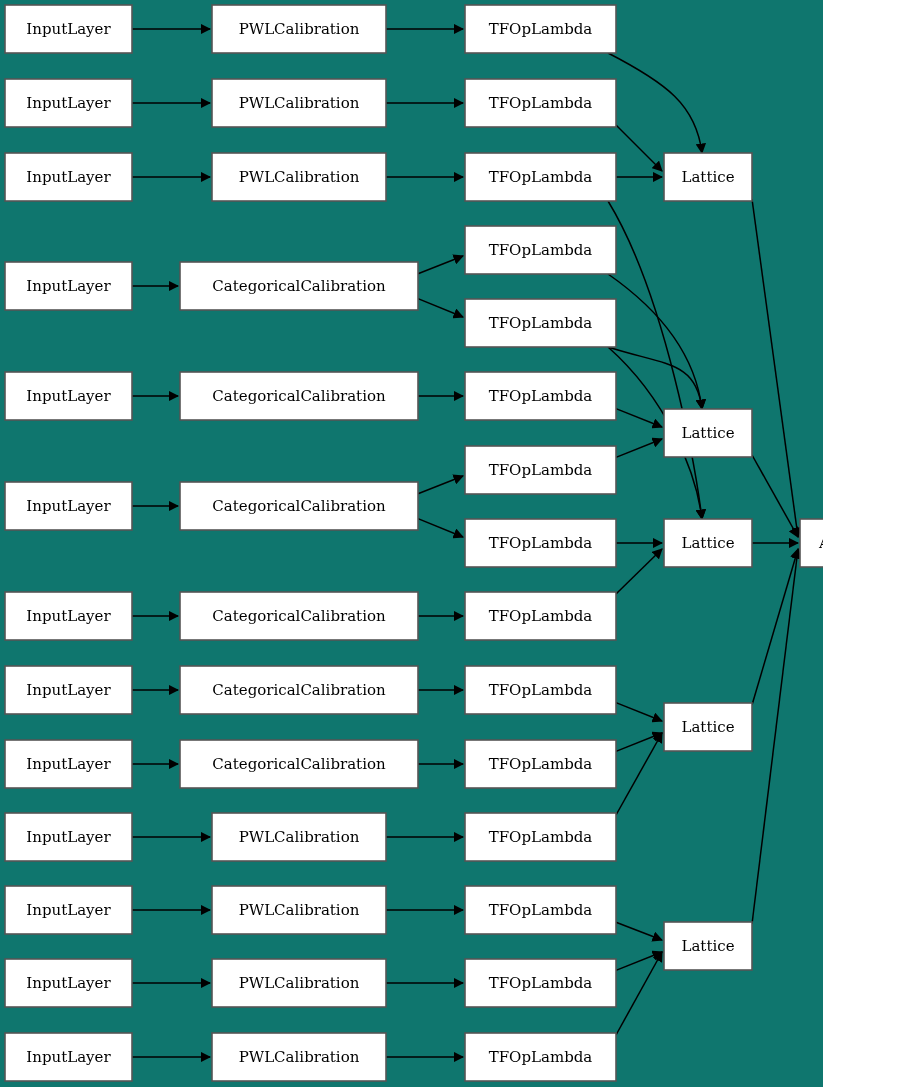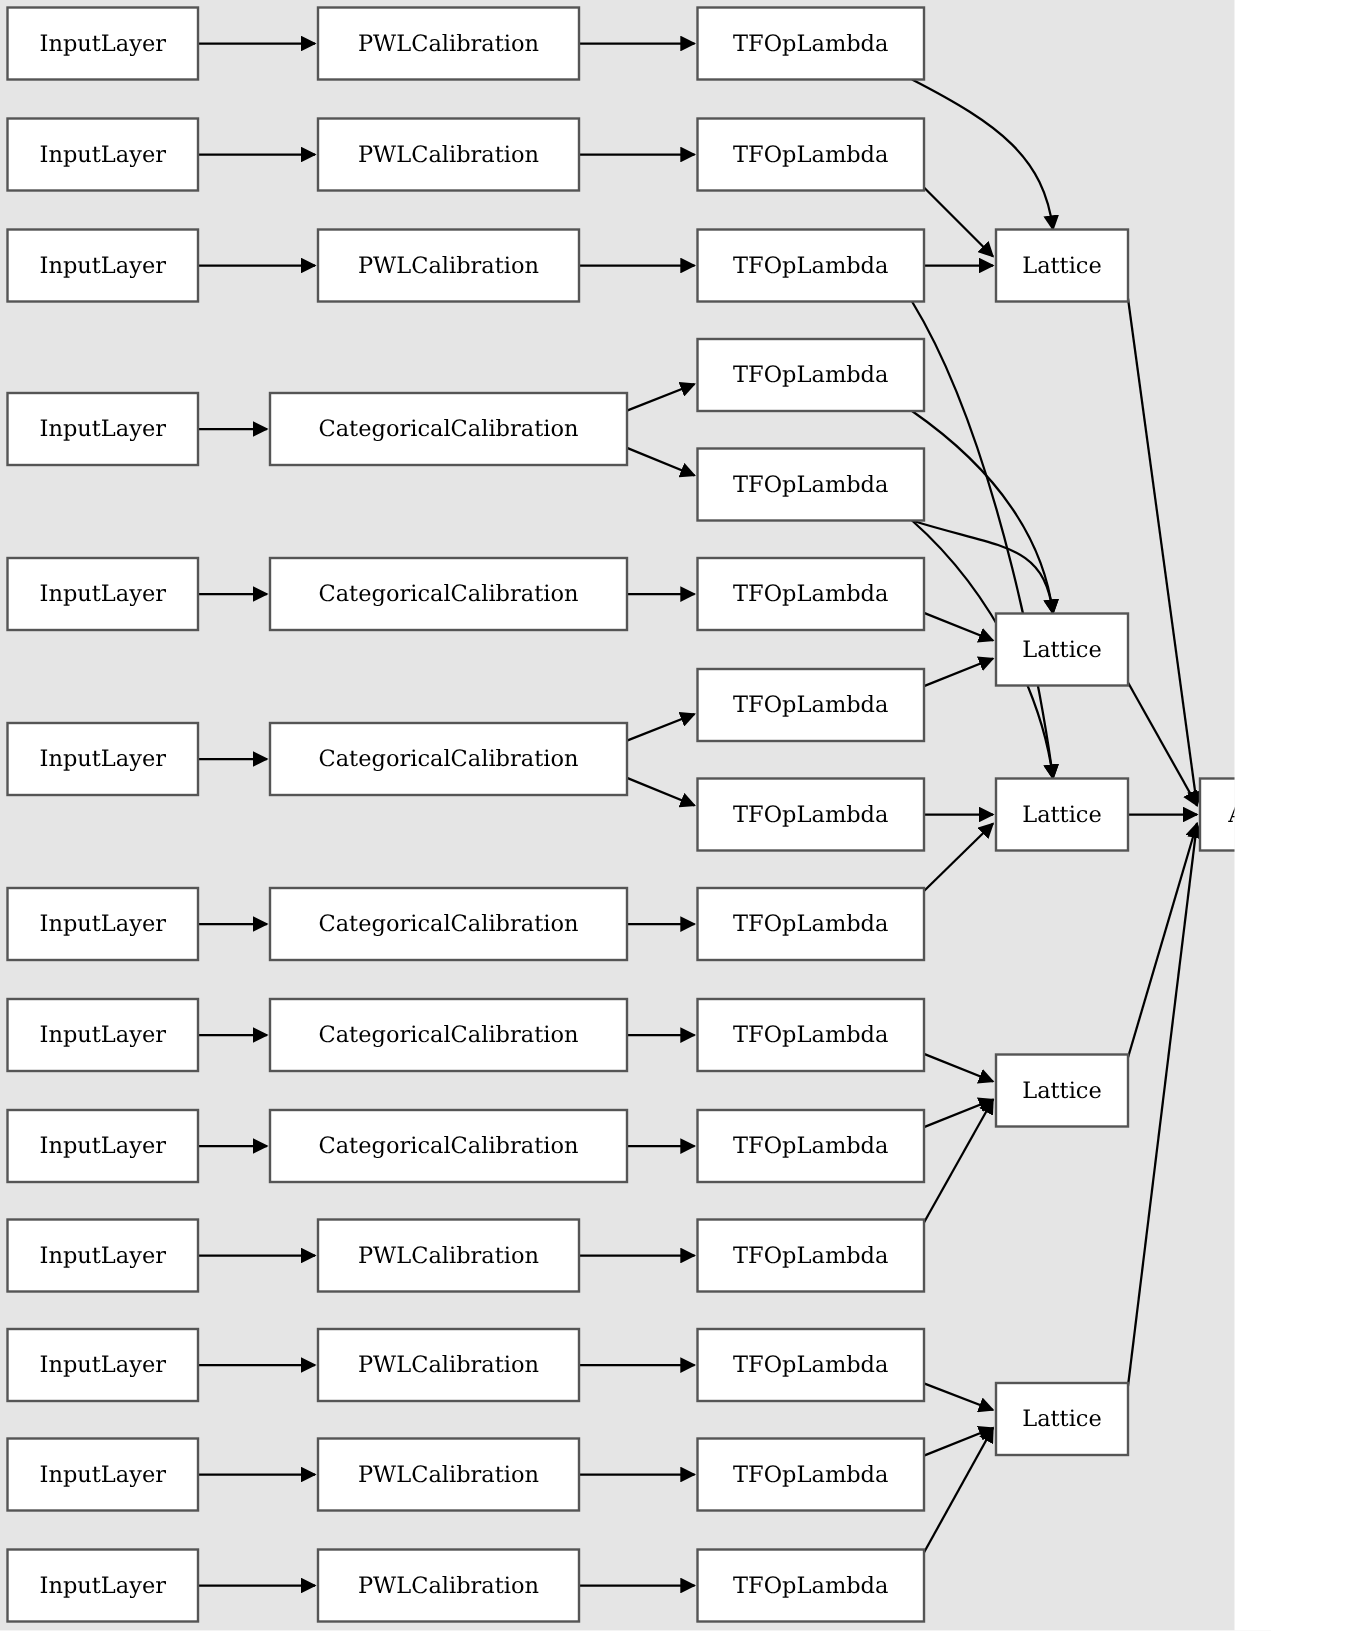--- a/index.html
+++ b/index.html
@@ -1,17 +1,17 @@
 <!DOCTYPE html>
 <html><head>
 <meta charset="utf-8">
 <style>
   html,body{margin:0;padding:0;background:#ffffff;}
   body{font-family:"DejaVu Serif","Liberation Serif",serif;}
-  #canvas{position:relative;width:823px;height:1087px;background:#e5e5e5;overflow:hidden;}
+  #canvas{position:relative;width:823px;height:1087px;background:#0f766e;overflow:hidden;}
   svg#graph{position:absolute;left:0;top:0;width:905px;height:1087px;}
   .nodebox{fill:#ffffff;stroke:#555555;stroke-width:1.6;}
   .nodelabel{font-family:"DejaVu Serif","Liberation Serif",serif;font-size:15px;fill:#000000;
              text-anchor:middle;dominant-baseline:middle;}
   .edge{fill:none;stroke:#000000;stroke-width:1.5;}
 </style>
 </head>
 <body>
 
 <div id="canvas">

